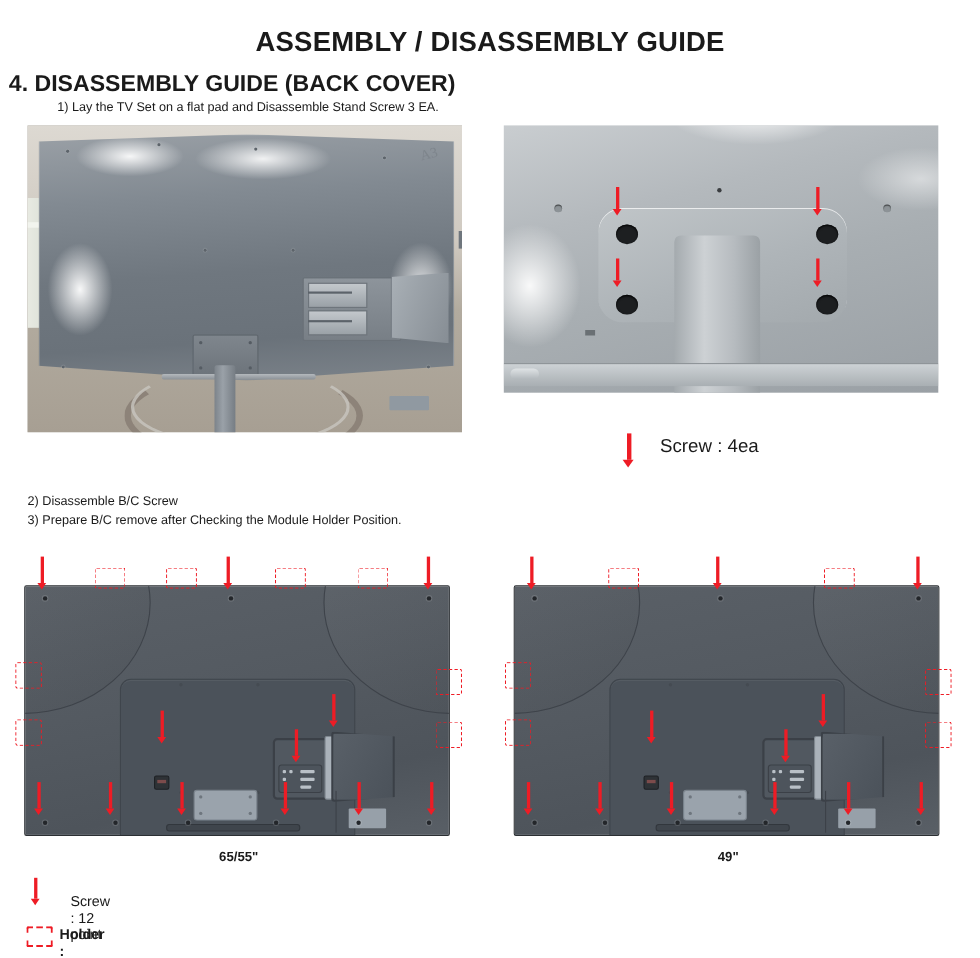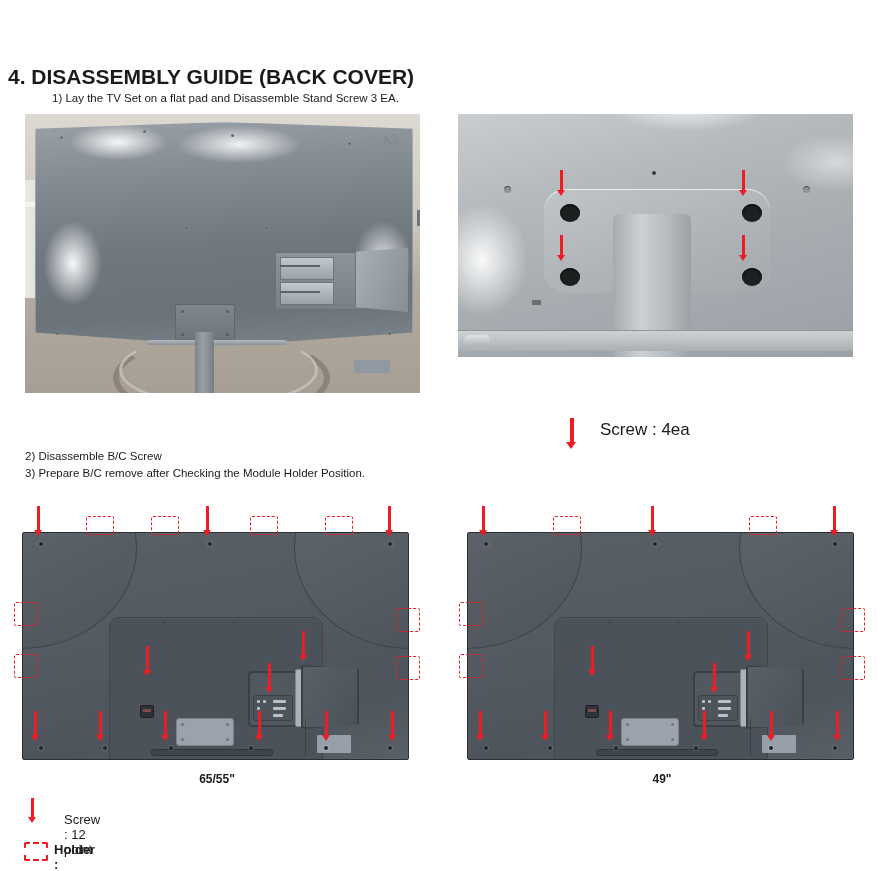--- a/index.html
+++ b/index.html
@@ -99,21 +99,21 @@
   .arrow .shaft{position:absolute;left:3px;top:0;width:3px;background:#ee1c25;}
   .arrow .head{position:absolute;left:0;width:0;height:0;
     border-left:4.5px solid transparent;border-right:4.5px solid transparent;
     border-top:6px solid #ee1c25;}
   .arrow.big{width:11px;}
   .arrow.big .shaft{left:4px;width:3.5px;}
   .arrow.big .head{border-left:5.5px solid transparent;border-right:5.5px solid transparent;
     border-top:7px solid #ee1c25;}
 
   
-  .legend-4ea{position:absolute;left:562px;top:418px;width:200px;height:34px;}
+  .legend-4ea{position:absolute;left:562px;top:394px;width:200px;height:34px;}
   .legend-4ea .txt{position:absolute;left:38px;top:2px;font-size:17px;}
 
   
   .tvdiag{position:absolute;}
   .tv-body{position:absolute;left:0;top:0;
     background:linear-gradient(168deg,#5a6067 0%,#545a61 42%,#4e545b 75%,#595f66 100%);
     border:1.5px solid #2b2f33;border-radius:2px;overflow:hidden;}
   .tv-swoosh{position:absolute;border:1px solid #3e434a;border-radius:50%;
     background:linear-gradient(140deg,rgba(255,255,255,.05),rgba(0,0,0,.06));}
   .tv-inner{position:absolute;background:#4b525a;
@@ -151,20 +151,21 @@
   .leg-holder{position:absolute;left:24px;top:840px;height:22px;}
   .leg-holder .box{position:absolute;left:0;top:2px;width:20px;height:15px;
     border:2px dashed #ee1c25;border-radius:2px;}
   .leg-holder .txt{position:absolute;left:30px;top:2px;font-size:13px;font-weight:bold;}
 </style>
 </head>
 <body>
 
 <div class="page">
 
+  <div class="doc-title">ASSEMBLY / DISASSEMBLY GUIDE</div>
 
   <div class="sec-title">4. DISASSEMBLY GUIDE (BACK COVER)</div>
 
   <div class="step-1">1) Lay the TV Set on a flat pad and Disassemble Stand Screw 3 EA.</div>
 
   <div class="step-2">2) Disassemble B/C Screw</div>
 
   <div class="step-3">3) Prepare B/C remove after Checking the Module Holder Position.</div>
 
   <div class="photo1">

